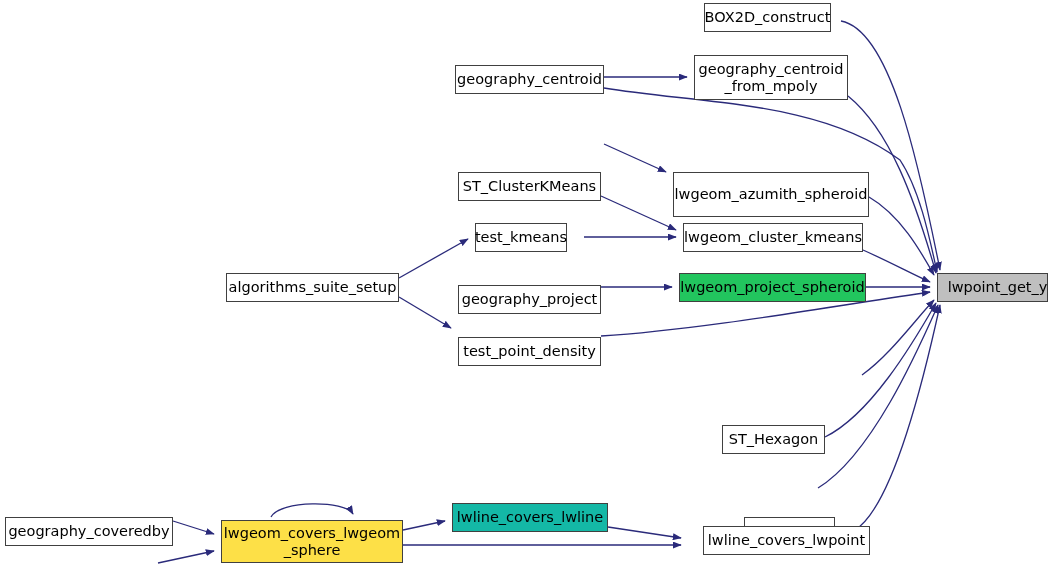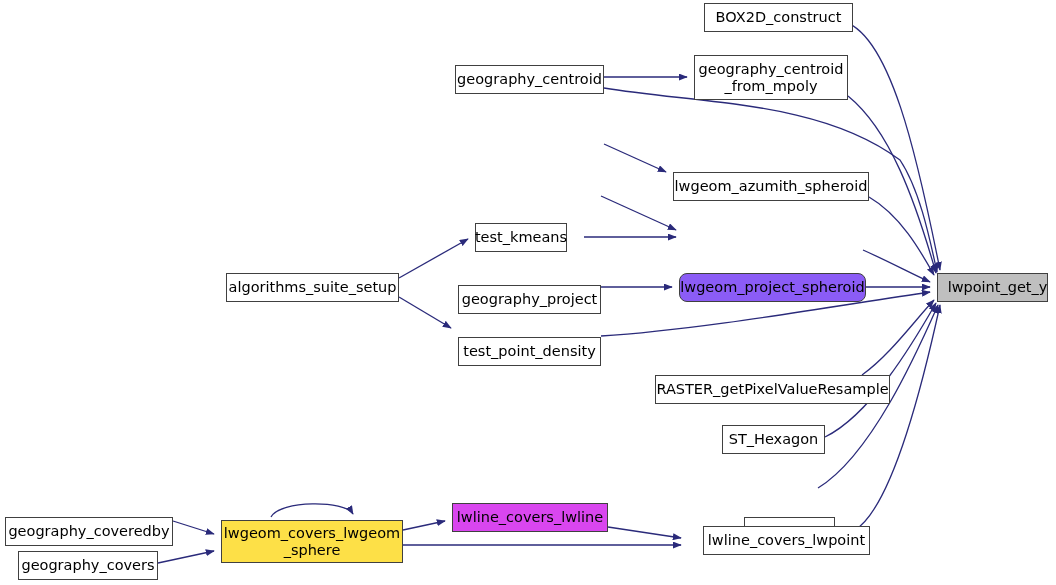--- a/index.html
+++ b/index.html
@@ -65,33 +65,33 @@
         <path d="M818,488 C872,455 918,350 938,305" stroke="#2a2a7a" marker-end="url(#arrow)"></path>
         <path d="M173,521 L214,534" stroke="#2a2a7a" marker-end="url(#arrow)"></path>
         <path d="M158,563 L214,551" stroke="#2a2a7a" marker-end="url(#arrow)"></path>
         <path d="M271,517 C280,500 345,500 353,514" stroke="#2a2a7a" marker-end="url(#arrow)"></path>
         <path d="M403,530 L445,521" stroke="#2a2a7a" marker-end="url(#arrow)"></path>
         <path d="M403,545 L681,545" stroke="#2a2a7a" marker-end="url(#arrow)"></path>
         <path d="M608,527 L681,538" stroke="#2a2a7a" marker-end="url(#arrow)"></path>
         <path d="M855,530 C895,505 928,360 940,305" stroke="#2a2a7a" marker-end="url(#arrow)"></path>
       </g>
   </svg>
-<div class="node" style="left: 704px; top: 3px; width: 149px; height: 29px; border-color: rgb(64, 64, 64); background: rgb(255, 255, 255);">BOX2D_construct</div>
+<div class="node" style="left: 704px; top: 3px; width: 127px; height: 29px; border-color: rgb(64, 64, 64); background: rgb(255, 255, 255);">BOX2D_construct</div>
     <div class="node" style="left: 455px; top: 65px; width: 149px; height: 29px; border-color: rgb(64, 64, 64); background: rgb(255, 255, 255);">geography_centroid</div>
     <div class="node" style="left: 694px; top: 55px; width: 154px; height: 45px; border-color: rgb(64, 64, 64); background: rgb(255, 255, 255);">geography_centroid
 _from_mpoly</div>
-    <div class="node" style="left: 673px; top: 172px; width: 196px; height: 29px; border-color: rgb(64, 64, 64); background: rgb(255, 255, 255);">lwgeom_azumith_spheroid</div>
+    <div class="node" style="left: 458px; top: 172px; width: 143px; height: 29px; border-color: rgb(64, 64, 64); background: rgb(255, 255, 255);">ST_ClusterKMeans</div>
+    <div class="node" style="left: 673px; top: 172px; width: 196px; height: 45px; border-color: rgb(64, 64, 64); background: rgb(255, 255, 255);">lwgeom_azumith_spheroid</div>
     <div class="node" style="left: 475px; top: 223px; width: 92px; height: 29px; border-color: rgb(64, 64, 64); background: rgb(255, 255, 255);">test_kmeans</div>
+    <div class="node" style="left: 683px; top: 223px; width: 180px; height: 29px; border-color: rgb(64, 64, 64); background: rgb(255, 255, 255);">lwgeom_cluster_kmeans</div>
     <div class="node" style="left: 226px; top: 273px; width: 173px; height: 29px; border-color: rgb(64, 64, 64); background: rgb(255, 255, 255);">algorithms_suite_setup</div>
     <div class="node" style="left: 458px; top: 285px; width: 143px; height: 29px; border-color: rgb(64, 64, 64); background: rgb(255, 255, 255);">geography_project</div>
-    <div class="node" style="left: 679px; top: 273px; width: 187px; height: 29px; border-color: rgb(64, 64, 64); background: #8b5cf6; border-radius: 8px;">lwgeom_project_spheroid</div>
+    <div class="node" style="left: 679px; top: 273px; width: 187px; height: 29px; border-color: rgb(64, 64, 64); background: #22c55e;">lwgeom_project_spheroid</div>
     <div class="node target" style="left: 937px; top: 273px; width: 111px; height: 29px; border-color: rgb(64, 64, 64); background: rgb(191, 191, 191);">lwpoint_get_y</div>
     <div class="node" style="left: 458px; top: 325px; width: 143px; height: 29px; border-color: rgb(64, 64, 64); background: rgb(255, 255, 255); margin-top: 12px;">test_point_density</div>
-    <div class="node" style="left: 655px; top: 375px; width: 235px; height: 29px; border-color: rgb(64, 64, 64); background: rgb(255, 255, 255);">RASTER_getPixelValueResample</div>
     <div class="node" style="left: 722px; top: 425px; width: 103px; height: 29px; border-color: rgb(64, 64, 64); background: rgb(255, 255, 255);">ST_Hexagon</div>
     <div class="node" style="left: 744px; top: 476px; width: 91px; height: 29px; border-color: rgb(64, 64, 64); background: rgb(255, 255, 255); margin-top: 41px;">ST_Square</div>
     <div class="node" style="left: 5px; top: 505px; width: 168px; height: 29px; border-color: rgb(64, 64, 64); background: rgb(255, 255, 255); margin-top: 12px;">geography_coveredby</div>
-    <div class="node" style="left: 452px; top: 503px; width: 156px; height: 29px; border-color: rgb(64, 64, 64); background: #d946ef;">lwline_covers_lwline</div>
+    <div class="node" style="left: 452px; top: 503px; width: 156px; height: 29px; border-color: rgb(64, 64, 64); background: #14b8a6;">lwline_covers_lwline</div>
     <div class="node" style="left: 221px; top: 520px; width: 182px; height: 43px; border-color: rgb(64, 64, 64); background: #fde047;">lwgeom_covers_lwgeom
 _sphere</div>
     <div class="node" style="left: 688px; top: 526px; width: 167px; height: 29px; border-color: rgb(64, 64, 64); background: rgb(255, 255, 255); margin-left: 15px;">lwline_covers_lwpoint</div>
-    <div class="node" style="left: 18px; top: 551px; width: 140px; height: 29px; border-color: rgb(64, 64, 64); background: rgb(255, 255, 255);">geography_covers</div>
   </div>
 
 </body></html>

